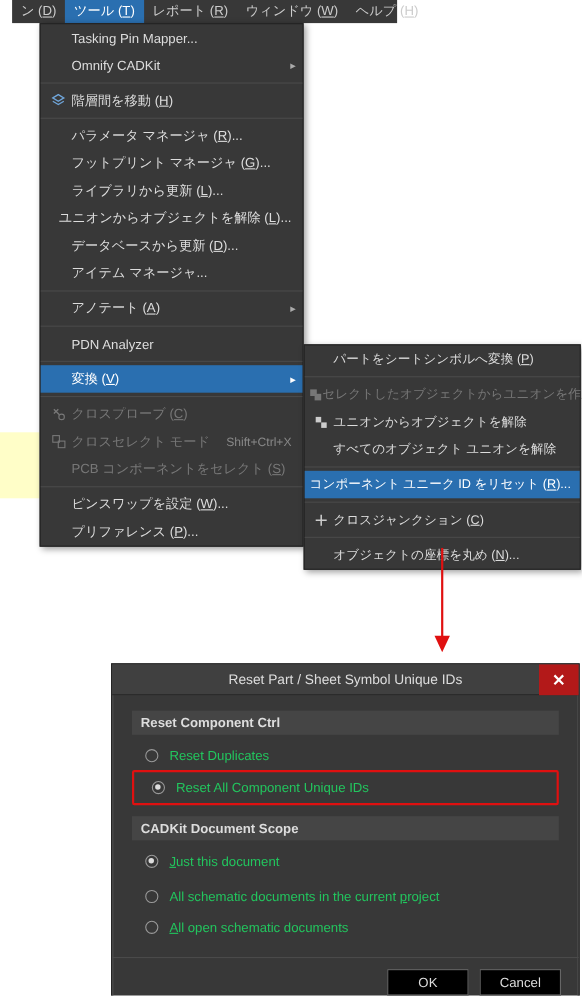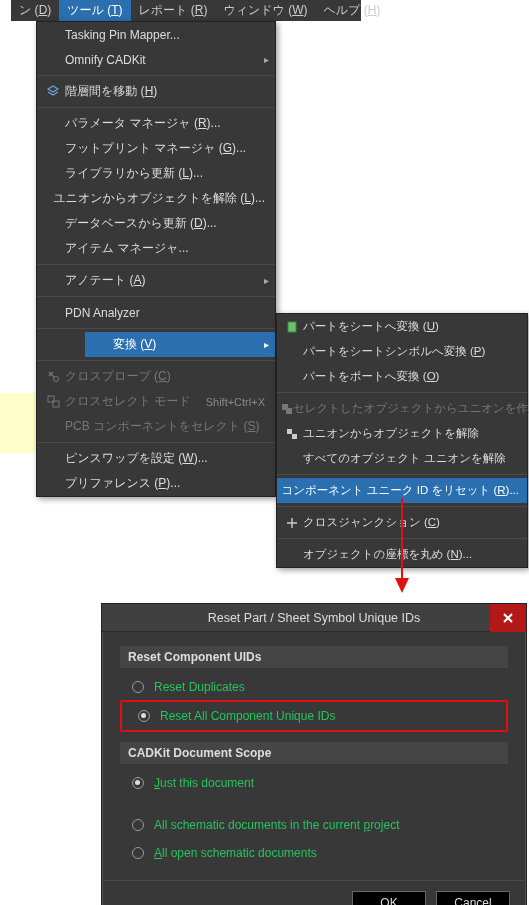--- a/index.html
+++ b/index.html
@@ -12,21 +12,21 @@
   .menubar .mitem.active { background: #2a6fb0; color: #fff; }
   .menubar .sep { width: 1px; height: 16px; background: #555; }
 
   .menu1 { position: absolute; left: 36px; top: 21px; width: 240px; background: #383838; border: 1px solid #222; box-shadow: 2px 2px 6px rgba(0,0,0,.4); }
   .menu1 .row { display: flex; align-items: center; height: 25px; padding: 0 10px 0 4px; position: relative; }
   .menu1 .row .iconcol { width: 24px; display: flex; justify-content: center; color: #888; font-size: 12px; }
   .menu1 .row .lbl { flex: 1; color: #ddd; white-space: nowrap; }
   .menu1 .row.disabled .lbl { color: #777; }
   .menu1 .row .shortcut { color: #888; font-size: 11px; text-align: right; }
   .menu1 .row.hassub::after { content: "▸"; position: absolute; right: 6px; color: #aaa; font-size: 10px; }
-  .menu1 .row.highlight { background: #2a6fb0; margin-left: 48px; }
+  .menu1 .row.highlight { background: #2a6fb0; }
   .menu1 .row.highlight .lbl { color: #fff; }
   .menu1 .row.highlight.hassub::after { color: #fff; }
   .menu1 hr { border: none; border-top: 1px solid #4a4a4a; margin: 3px 0; }
 
   .menu2 { position: absolute; left: 276px; top: 313px; width: 252px; background: #383838; border: 1px solid #222; box-shadow: 2px 2px 6px rgba(0,0,0,.4); }
   .menu2 .row { display: flex; align-items: center; height: 25px; padding: 0 8px 0 4px; position: relative; }
   .menu2 .row .iconcol { width: 22px; display: flex; justify-content: center; color: #888; font-size: 11px; }
   .menu2 .row .lbl { flex: 1; color: #ddd; white-space: nowrap; font-size: 11.5px; }
   .menu2 .row.disabled .lbl { color: #777; }
   .menu2 .row.highlight { background: #2a6fb0; }
@@ -163,34 +163,22 @@
       <span class="lbl"><span>ピンスワップを設定 (</span><u>W</u><span>)...</span></span>
     </div>
   <div class="row">
       <span class="iconcol"></span>
       <span class="lbl"><span>プリファレンス (</span><u>P</u><span>)...</span></span>
     </div>
 </div>
 
 <div class="menu2">
   <div class="row">
-    <span class="iconcol">
-        <svg width="12" height="12" viewBox="0 0 12 12">
-          <rect x="2" y="1" width="8" height="10" fill="#6fbf6f" stroke="#3c883c"></rect>
-        </svg>
-      </span>
-    <span class="lbl"><span>パートをシートへ変換 (</span><u>U</u><span>)</span></span>
-  </div>
-  <div class="row">
       <span class="iconcol"></span>
       <span class="lbl"><span>パートをシートシンボルへ変換 (</span><u>P</u><span>)</span></span>
-    </div>
-  <div class="row">
-      <span class="iconcol"></span>
-      <span class="lbl"><span>パートをポートへ変換 (</span><u>O</u><span>)</span></span>
     </div>
   <hr>
   <div class="row disabled">
     <span class="iconcol">
         <svg width="12" height="12" viewBox="0 0 12 12">
           <rect x="1" y="1" width="6" height="6" fill="#777"></rect>
           <rect x="5" y="5" width="6" height="6" fill="#777"></rect>
         </svg>
       </span>
     <span class="lbl">セレクトしたオブジェクトからユニオンを作成</span>
@@ -237,37 +225,37 @@
 <div class="dialog">
   <div class="titlebar">
     <div class="title">Reset Part / Sheet Symbol Unique IDs</div>
     <div class="close">
       <svg width="12" height="12" viewBox="0 0 12 12">
           <path d="M2 2 L10 10 M10 2 L2 10" stroke="#fff" stroke-width="2"></path>
         </svg>
     </div>
   </div>
   <div class="body">
-    <div class="grouphdr">Reset Component UIDs</div>
+    <div class="grouphdr">Reset Component Ctrl</div>
     <div class="radio-row">
       <span class="radio"></span>
       <span class="lbl">Reset Duplicates</span>
     </div>
     <div class="redbox">
       <div class="radio-row">
         <span class="radio checked"></span>
         <span class="lbl">Reset All Component Unique IDs</span>
       </div>
     </div>
     <div class="grouphdr">CADKit Document Scope</div>
     <div class="radio-row">
       <span class="radio checked"></span>
       <span class="lbl"><u>J</u><span>ust this document</span></span>
     </div>
-    <div class="radio-row" style="margin-top:20px">
+    <div class="radio-row" style="margin-top:10px">
       <span class="radio"></span>
       <span class="lbl"><span>All schematic documents in the current </span><u>p</u><span>roject</span></span>
     </div>
     <div class="radio-row" style="margin-top:6px;margin-bottom:6px">
       <span class="radio"></span>
       <span class="lbl"><u>A</u><span>ll open schematic documents</span></span>
     </div>
   </div>
   <div class="footer">
     <div class="btn">OK</div>

